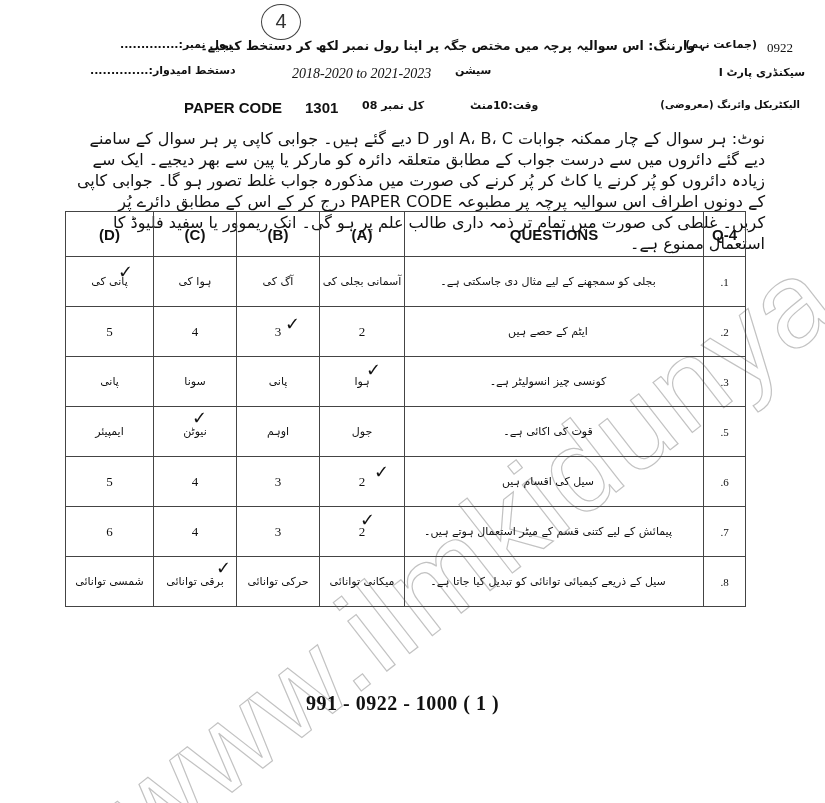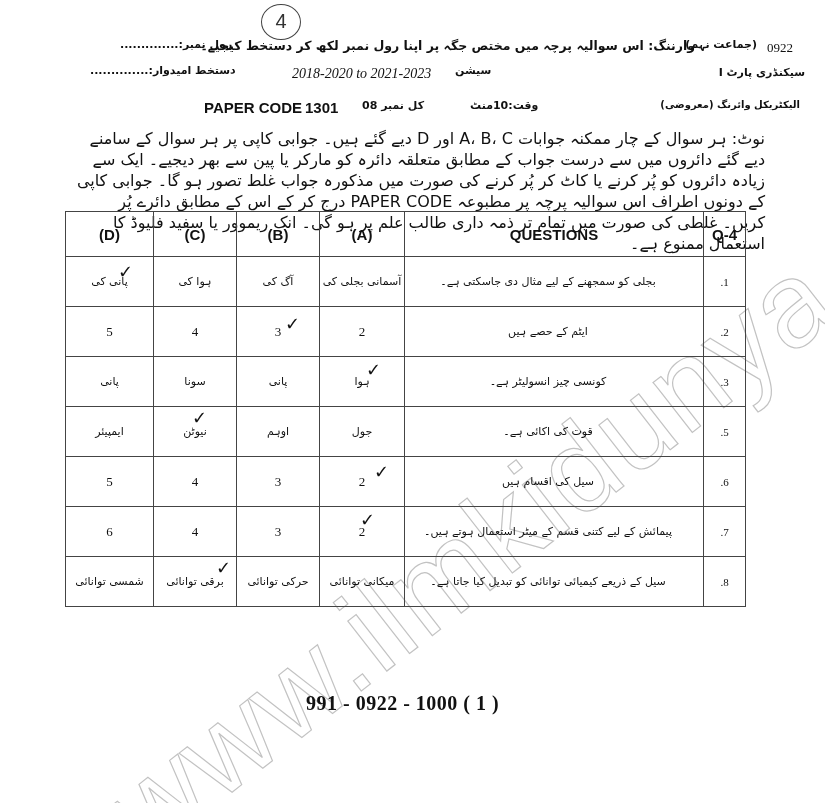--- a/index.html
+++ b/index.html
@@ -43,21 +43,21 @@
 <div class="abs num" style="left:292px;top:66px;font-size:14px;font-style:italic;">2018-2020 to 2021-2023</div>
 <div class="abs urdu hdr" style="left:455px;top:64px;">سیشن</div>
 <div class="abs urdu hdr" style="left:90px;top:64px;">دستخط امیدوار:..............</div>
 
 <div class="abs urdu hdr" style="right:25px;top:99px;font-size:10px;">
   <span>الیکٹریکل وائرنگ</span>
   <span>(معروضی)</span>
 </div>
 <div class="abs urdu hdr" style="left:470px;top:99px;">وقت:10منٹ</div>
 <div class="abs urdu hdr" style="left:362px;top:99px;">کل نمبر 08</div>
-<div class="abs" style="left:204px;top:99px;font-family:'Liberation Sans',sans-serif;font-size:15px;font-weight:bold;">PAPER CODE</div>
+<div class="abs" style="left:184px;top:99px;font-family:'Liberation Sans',sans-serif;font-size:15px;font-weight:bold;">PAPER CODE</div>
 <div class="abs" style="left:305px;top:99px;font-family:'Liberation Sans',sans-serif;font-size:15px;font-weight:bold;">1301</div>
 
 <div class="note" style="top:128px;">
   <div>نوٹ: ہر سوال کے چار ممکنہ جوابات A، B، C اور D دیے گئے ہیں۔ جوابی کاپی پر ہر سوال کے سامنے دیے گئے دائروں میں سے درست جواب کے مطابق متعلقہ دائرہ کو مارکر یا پین سے بھر دیجیے۔ ایک سے</div>
   <div>زیادہ دائروں کو پُر کرنے یا کاٹ کر پُر کرنے کی صورت میں مذکورہ جواب غلط تصور ہو گا۔ جوابی کاپی کے دونوں اطراف اس سوالیہ پرچہ پر مطبوعہ PAPER CODE درج کر کے اس کے مطابق دائرے پُر</div>
   <div>کریں۔ غلطی کی صورت میں تمام تر ذمہ داری طالب علم پر ہو گی۔ انک ریموور یا سفید فلیوڈ کا استعمال ممنوع ہے۔</div>
 </div>
 
 <table class="mcq">
   <colgroup>

